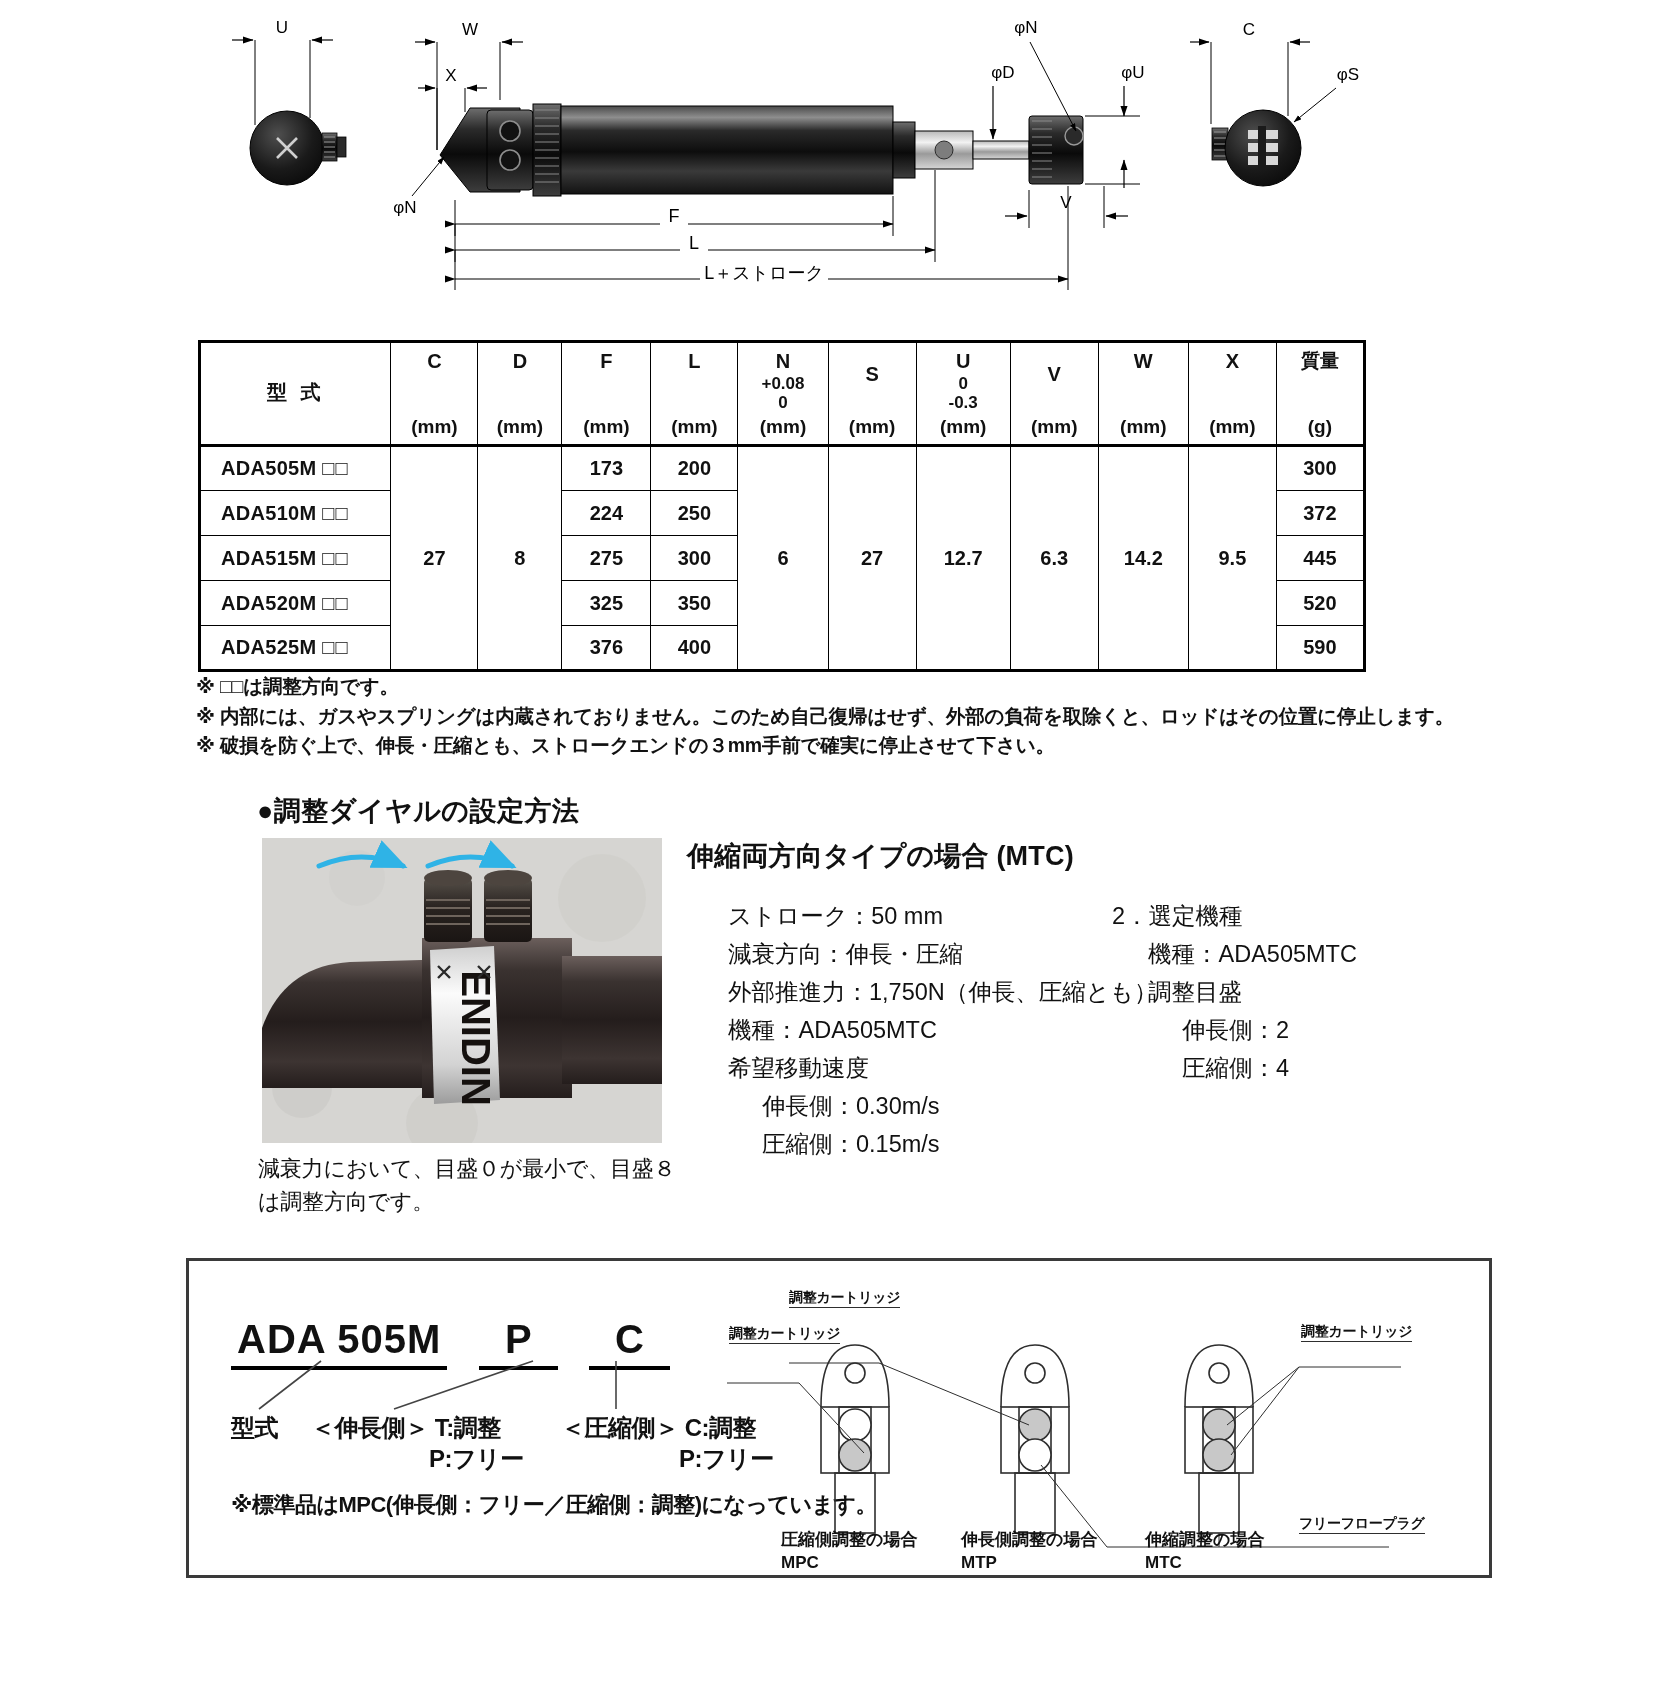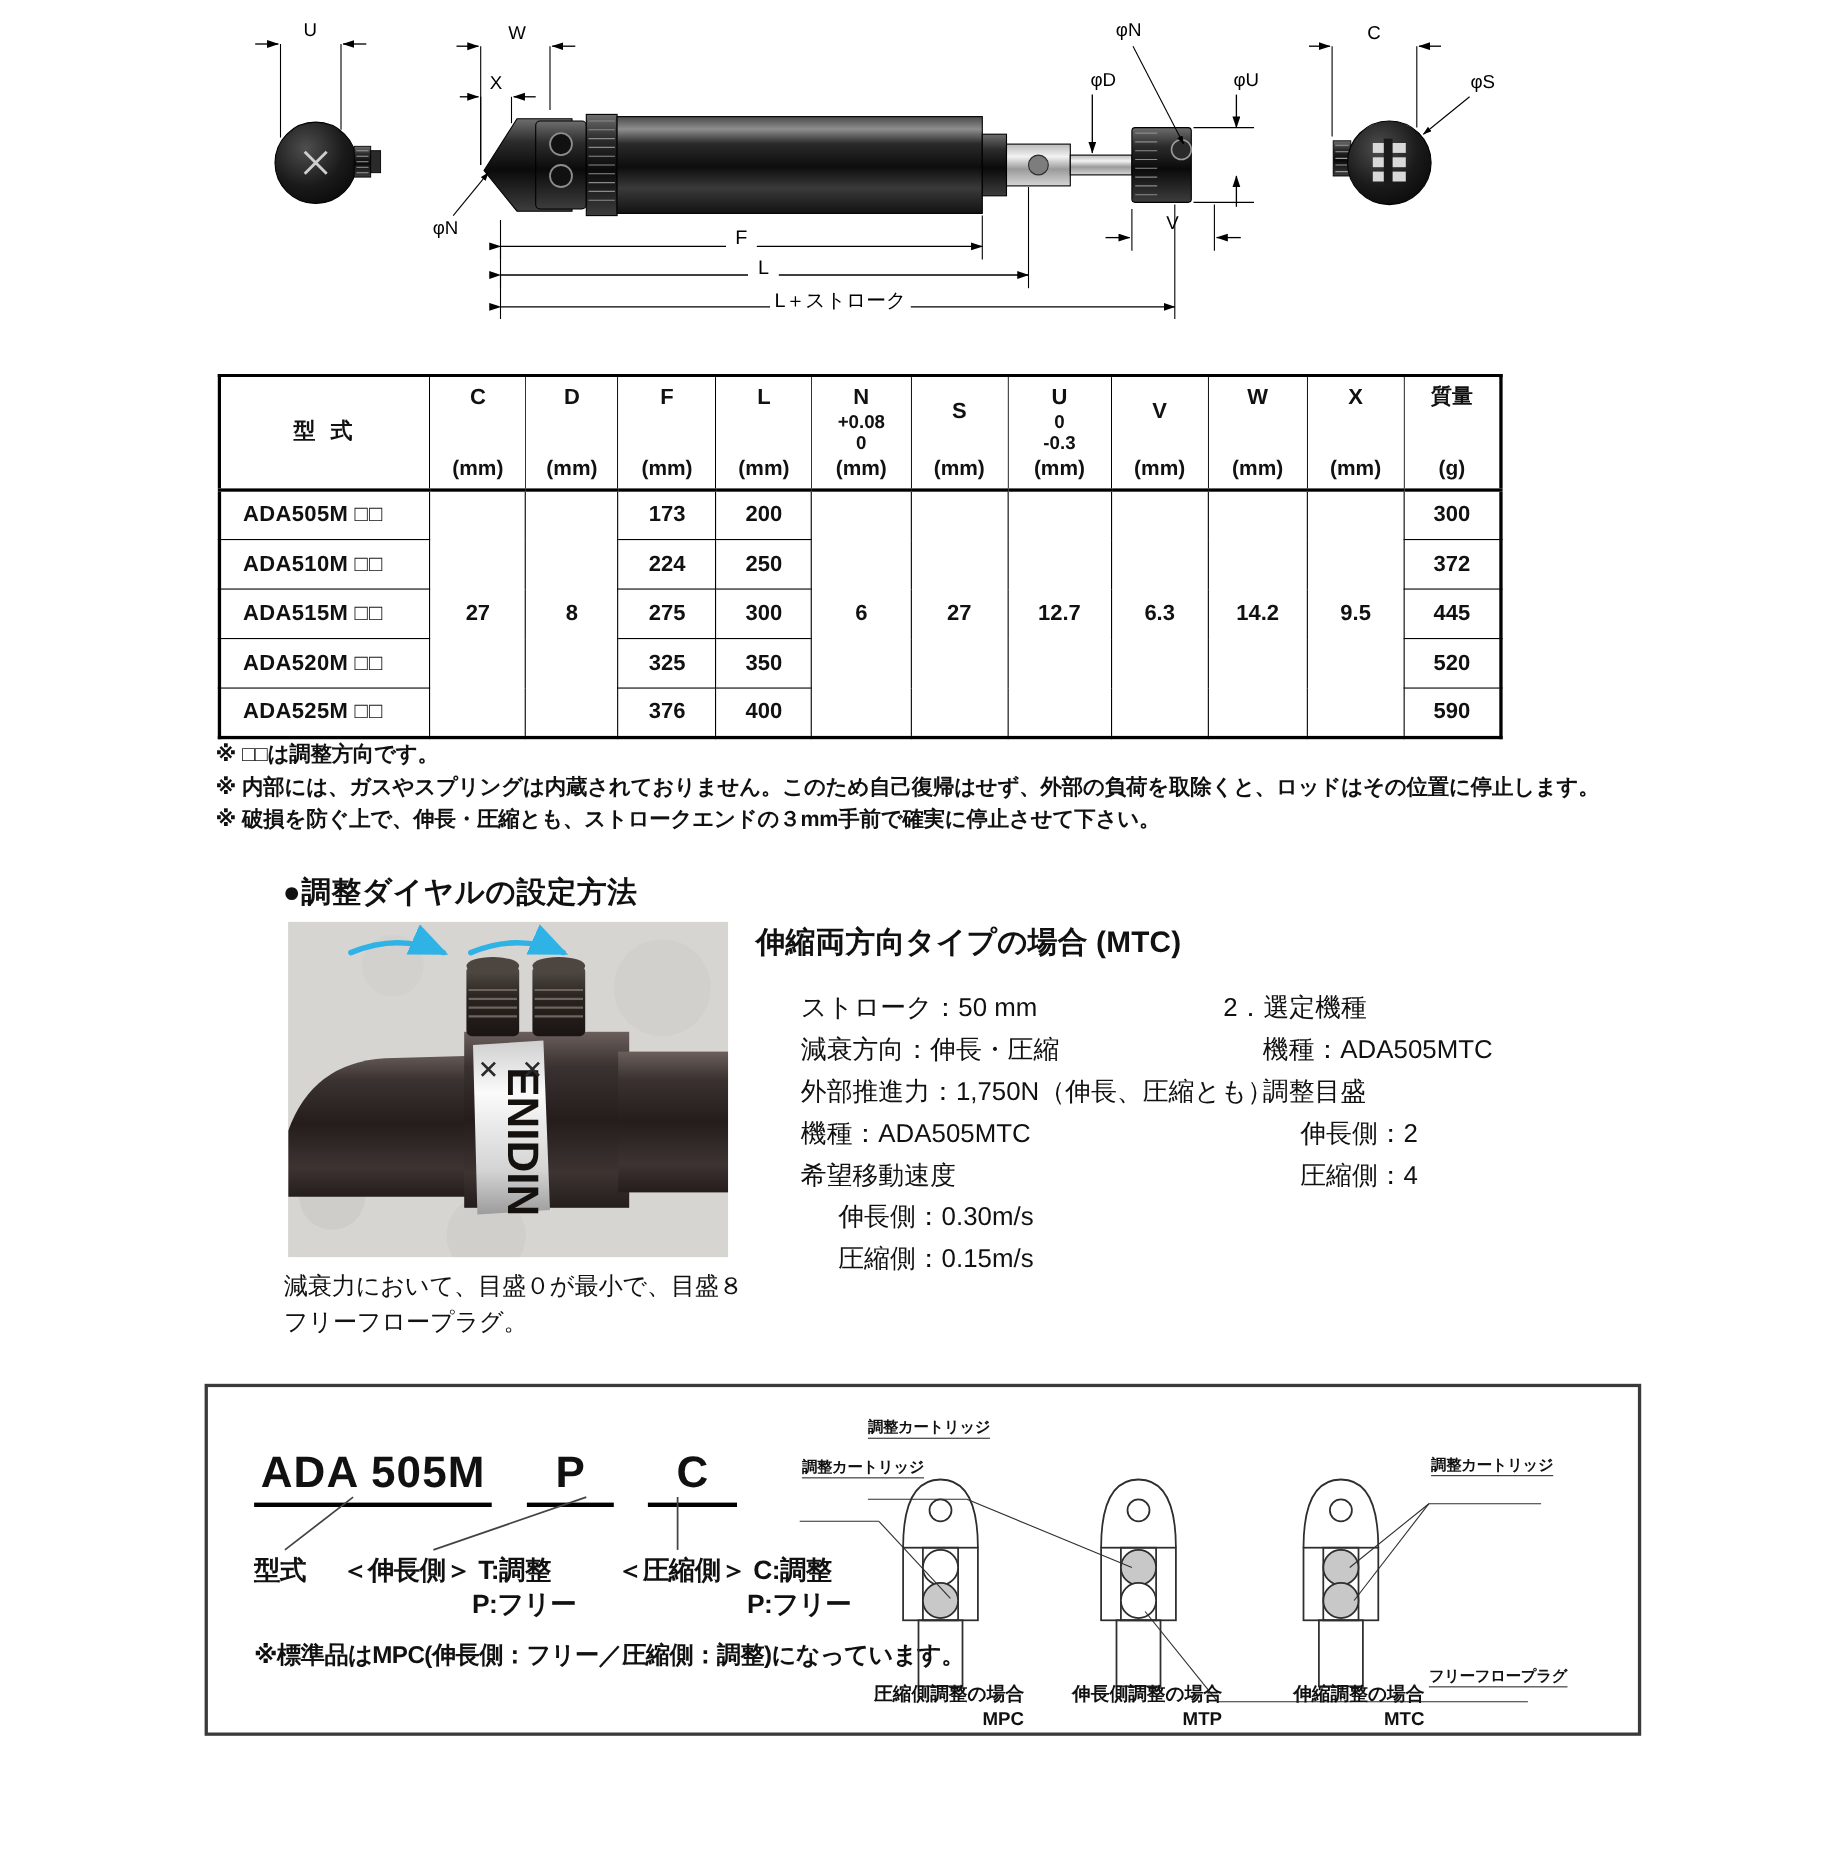--- a/index.html
+++ b/index.html
@@ -121,21 +121,21 @@
   .code-p   { left: 290px; top: 56px; font-size: 40px; border-bottom: 4px solid #000; padding: 0 26px 4px 26px; }
   .code-c   { left: 400px; top: 56px; font-size: 40px; border-bottom: 4px solid #000; padding: 0 26px 4px 26px; }
 
   .lbl { position: absolute; font-weight: 700; font-size: 24px; letter-spacing: -0.5px; line-height: 1.28; }
   .lbl-kata { left: 42px; top: 152px; }
   .lbl-ext  { left: 122px; top: 152px; }
   .lbl-cmp  { left: 372px; top: 152px; }
   .lbl-std  { left: 42px; top: 230px; font-size: 22px; font-weight: 700; }
 
   .diag-lbl { position: absolute; font-size: 14px; font-weight: 700; letter-spacing: -0.3px; }
-  .diag-cap { position: absolute; font-size: 17px; font-weight: 700; text-align: right; line-height: 1.35; }
+  .diag-cap { position: absolute; font-size: 17px; font-weight: 700; text-align: left; line-height: 1.35; }
 
   svg { display: block; }
 </style>
 </head>
 <body>
 
 <svg id="top-drawing" viewBox="0 0 1680 320" width="1680" height="320">
   <defs>
     <linearGradient id="bodyGrad" x1="0" y1="0" x2="0" y2="1">
       <stop offset="0" stop-color="#4a4a4a"></stop>
@@ -481,21 +481,21 @@
 
   <g stroke="#2a2a2a" stroke-width="2.4">
     <path d="M176,128 l12,12 M188,128 l-12,12"></path>
     <path d="M216,128 l12,12 M228,128 l-12,12"></path>
   </g>
   <rect x="300" y="118" width="100" height="128" fill="url(#pBody)"></rect>
 </svg>
 
 <div class="photo-cap">
   <div>減衰力において、目盛０が最小で、目盛８</div>
-  <div>フリーフロープラグ。</div>
+  <div>は調整方向です。</div>
 </div>
 
 <div class="mtc-title">伸縮両方向タイプの場合 (MTC)</div>
 
 <div class="col1">
   <div class="ind1">ストローク：50 mm</div>
   <div class="ind1">減衰方向：伸長・圧縮</div>
   <div class="ind1">外部推進力：1,750N（伸長、圧縮とも）</div>
   <div class="ind1">機種：ADA505MTC</div>
   <div class="ind1">希望移動速度</div>

